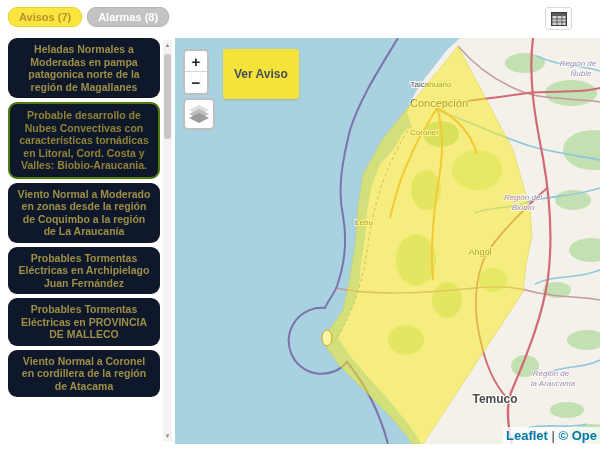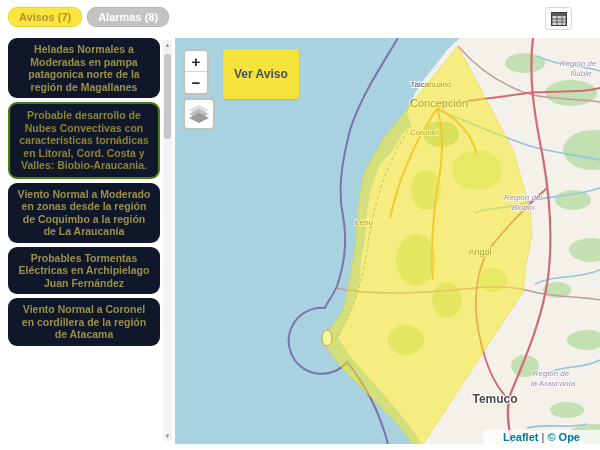--- a/index.html
+++ b/index.html
@@ -47,21 +47,21 @@
 
   .layerctl { position:absolute; left:8px; top:60px; width:32px; height:32px;
     border:2px solid rgba(0,0,0,0.25); border-radius:5px; background:#fff;
     display:flex; align-items:center; justify-content:center; cursor:pointer; }
 
   .veraviso { position:absolute; left:48px; top:11px; background:#f6e33a;
     padding:18px 11px; border-radius:3px; font-size:12px; font-weight:bold;
     color:#47505a; cursor:pointer; box-shadow:0 1px 2px rgba(0,0,0,0.15); }
 
   .attrib { position:absolute; right:0; bottom:0; background:rgba(255,255,255,0.75);
-    font-size:11px; color:#333; padding:1px 20px; white-space:nowrap; }
+    font-size:13px; color:#333; padding:1px 3px; white-space:nowrap; }
   .attrib a { color:#0078a8; font-weight:bold; text-decoration:none; cursor:pointer; }
 
   
   text { font-family:"Liberation Sans", sans-serif; }
   .city  { fill:#4a4a4a; paint-order:stroke; stroke:#ffffff; stroke-width:2px; }
   .region { fill:#a08bb0; font-style:italic; paint-order:stroke; stroke:rgba(255,255,255,0.6); stroke-width:2px; }
 </style>
 </head>
 <body>
 
@@ -81,20 +81,21 @@
       <line x1="6" y1="4" x2="6" y2="13" stroke="#5a5a5a" stroke-width="1"></line>
       <line x1="11" y1="4" x2="11" y2="13" stroke="#5a5a5a" stroke-width="1"></line>
     </svg>
   </div>
 
   <div class="sidebar">
     <div class="card">Heladas Normales a Moderadas en pampa patagonica norte de la región de Magallanes</div>
     <div class="card selected">Probable desarrollo de Nubes Convectivas con características tornádicas en Litoral, Cord. Costa y Valles: Biobio-Araucania.</div>
     <div class="card">Viento Normal a Moderado en zonas desde la región de Coquimbo a la región de La Araucanía</div>
     <div class="card">Probables Tormentas Eléctricas en Archipielago Juan Fernández</div>
+    <div class="card">Probables Tormentas Eléctricas en PROVINCIA DE MALLECO</div>
     <div class="card">Viento Normal a Coronel en cordillera de la región de Atacama</div>
 
     <div class="sb">
       <div class="arrow up">▲</div>
       <div class="thumb"></div>
       <div class="arrow down">▼</div>
     </div>
   </div>
 
   <div class="map">

